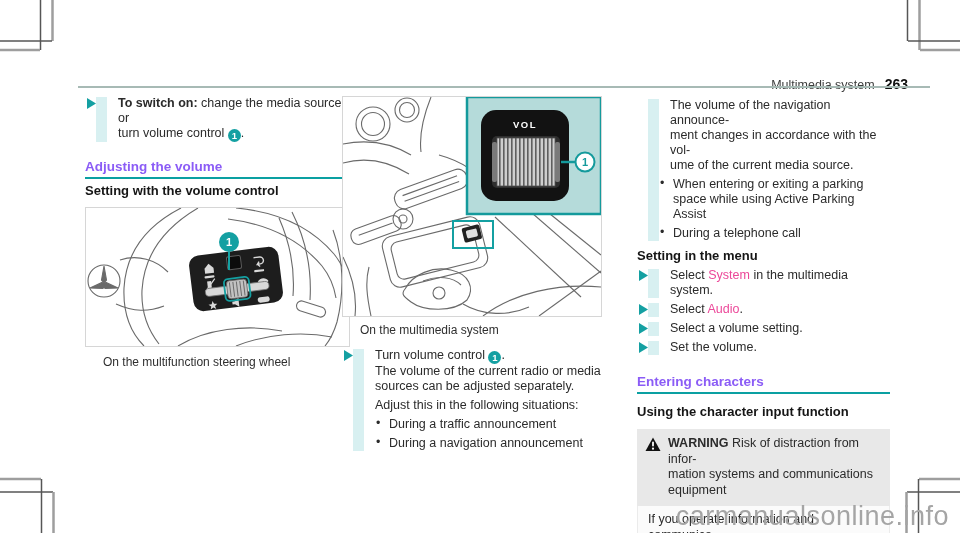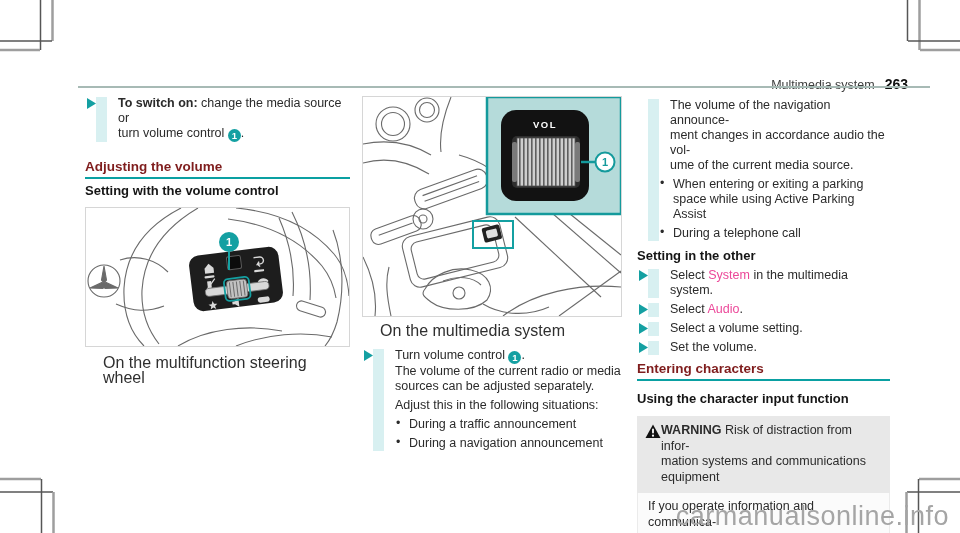--- a/index.html
+++ b/index.html
@@ -7,52 +7,52 @@
         font-family:"Liberation Sans",sans-serif;color:#2b2b2b;}
 
   
   .hdr{position:absolute;top:76px;right:52px;font-size:12.5px;color:#3c3c3c;white-space:nowrap;}
   .hdr .pgnum{font-weight:bold;font-size:14px;color:#0f0f0f;margin-left:10px;}
   .hrule{position:absolute;left:78px;top:86px;width:852px;height:0;border-top:2px solid #a7bab5;}
 
   
   .col{position:absolute;font-size:12.5px;line-height:15px;}
   .col-left{left:85px;top:96px;width:265px;}
-  .col-mid{left:362px;top:96px;width:260px;}
+  .col-mid{left:342px;top:96px;width:260px;}
   .col-right{left:637px;top:98px;width:253px;}
 
   
   .instr{position:relative;padding-left:33px;}
   .ibar{position:absolute;left:11px;top:1px;bottom:0;width:11px;background:#d8f0f1;}
   .iarrow{position:absolute;left:2px;top:2px;width:9px;height:11px;background:#14a0a2;
           clip-path:polygon(0 0,100% 50%,0 100%);}
   .tline{display:block;}
 
   
-  .teal-h{font-size:13.5px;font-weight:bold;color:#7f1d1d;border-bottom:2px solid #0aa0a2;
+  .teal-h{font-size:13.5px;font-weight:bold;color:#8b5cf6;border-bottom:2px solid #0aa0a2;
           padding-bottom:3px;}
   .sub-h{font-size:13px;font-weight:bold;color:#151515;}
 
   
   .fig{border:1px solid #d6d6d6;background:#fff;overflow:hidden;}
-  .figcap{font-size:16px;color:#2f2f2f;padding-left:18px;}
+  .figcap{font-size:12px;color:#2f2f2f;padding-left:18px;}
 
   
   .b-item{position:relative;padding-left:14px;margin-top:4px;}
   .b-item::before{content:"\2022";position:absolute;left:1px;top:-1px;color:#2b2b2b;}
   .cont .b-item{margin-left:-11px;}
 
   .link{color:#ec4899;}
   .badge{display:inline-flex;align-items:center;justify-content:center;width:13px;height:13px;
          border-radius:50%;background:#14a0a2;color:#fff;font-size:9.5px;font-weight:bold;
          vertical-align:-2px;line-height:13px;}
 
   
   .warn{width:100%;}
-  .warn-head{background:#e8e8e8;padding:7px 8px 8px 8px;display:flex;line-height:15.5px;}
+  .warn-head{background:#e8e8e8;padding:7px 8px 8px 8px;display:flex;gap:7px;line-height:15.5px;}
   .warn-head .wtxt b{font-weight:bold;}
   .warn-body{background:#fbfbfb;border:1px solid #ebebeb;border-top:none;
              padding:6px 10px 8px 10px;line-height:15.5px;}
 
   
   .wm{position:absolute;right:11px;bottom:1px;font-size:27px;color:#a5a5a5;letter-spacing:.5px;}
 
   .marks{position:absolute;left:0;top:0;pointer-events:none;}
 </style>
 </head>
@@ -260,31 +260,31 @@
     </div>
   </div>
 
   <div class="col col-right">
 
     <div class="instr cont">
       <span class="ibar"></span>
       <div>
         <div>
             <div class="tline">The volume of the navigation announce-</div>
-            <div class="tline">ment changes in accordance audio the vol-</div>
+            <div class="tline">ment changes in accordance with the vol-</div>
             <div class="tline">ume of the current media source.</div>
           </div>
         <div>
             <div class="b-item">When entering or exiting a parking space while using Active Parking Assist</div>
             <div class="b-item">During a telephone call</div>
           </div>
       </div>
     </div>
 
-    <div class="sub-h" style="margin-top:7px;">Setting in the other</div>
+    <div class="sub-h" style="margin-top:7px;">Setting in the menu</div>
 
     <div class="instr" style="margin-top:5px;">
       <span class="ibar"></span>
         <span class="iarrow"></span>
       <div><span>Select </span><span class="link">System</span><span> in the multimedia system.</span></div>
     </div>
     <div class="instr" style="margin-top:4px;">
       <span class="ibar"></span>
         <span class="iarrow"></span>
       <div><span>Select </span><span class="link">Audio</span><span>.</span></div>
@@ -293,21 +293,21 @@
       <span class="ibar"></span>
         <span class="iarrow"></span>
       <div><span>Select a volume setting.</span></div>
     </div>
     <div class="instr" style="margin-top:4px;">
       <span class="ibar"></span>
         <span class="iarrow"></span>
       <div><span>Set the volume.</span></div>
     </div>
 
-    <div class="teal-h" style="margin-top:6px;">Entering characters</div>
+    <div class="teal-h" style="margin-top:19px;">Entering characters</div>
     <div class="sub-h" style="margin-top:10px;">Using the character input function</div>
 
     <div class="warn" style="margin-top:10px;">
       <div class="warn-head">
         <svg width="16" height="15" viewBox="0 0 16 15" style="flex:0 0 auto;margin-top:1px;">
           <path d="M8,0.5 L15.5,14 H0.5 Z" fill="#111"></path>
           <rect x="7.1" y="4.5" width="1.8" height="5" rx="0.9" fill="#fff"></rect>
           <circle cx="8" cy="11.7" r="1.1" fill="#fff"></circle>
         </svg>
         <div class="wtxt">

